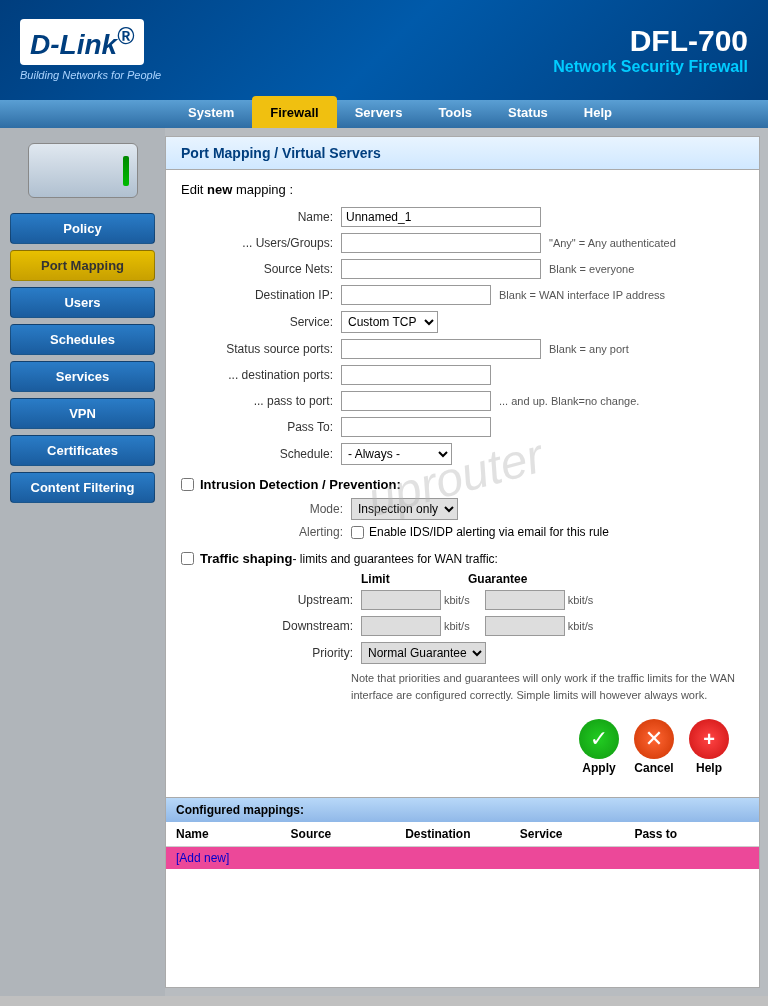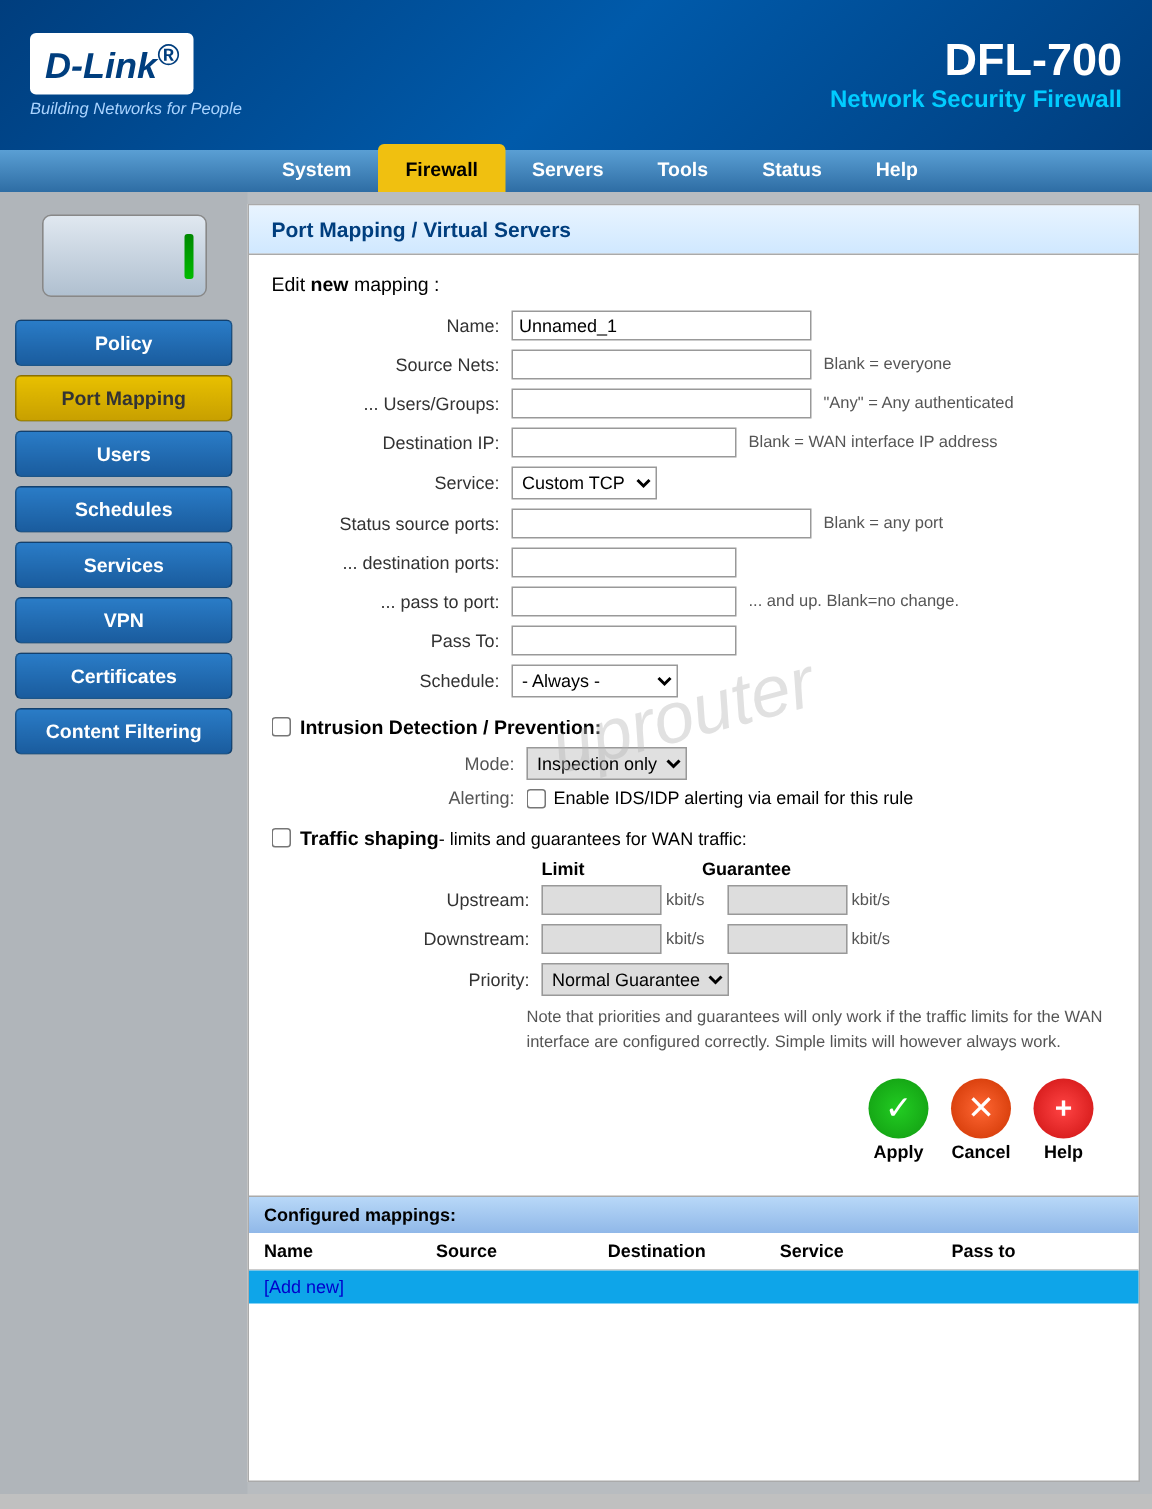--- a/index.html
+++ b/index.html
@@ -2,21 +2,21 @@
 <html><head>
   <meta charset="utf-8">
   <style>
     * { box-sizing: border-box; margin: 0; padding: 0; }
     body { font-family: Arial, sans-serif; font-size: 12px; background: #c0c0c0; width: 768px; min-height: 1006px; }
 
     
     .header { background: linear-gradient(135deg, #003e7e 0%, #005aaa 50%, #003e7e 100%); height: 100px; display: flex; align-items: center; padding: 0 20px; justify-content: space-between; }
     .dlink-logo { color: white; }
     .dlink-logo .logo-box { background: white; display: inline-block; padding: 4px 10px; border-radius: 4px; }
-    .dlink-logo .logo-box span { color: #003e7e; font-size: 24px; font-weight: 900; font-style: italic; text-align: right; }
+    .dlink-logo .logo-box span { color: #003e7e; font-size: 28px; font-weight: 900; font-style: italic; text-align: right; }
     .dlink-logo .tagline { color: #aad4ff; font-size: 11px; margin-top: 4px; font-style: italic; }
     .header-title { text-align: right; }
     .header-title .model { color: white; font-size: 30px; font-weight: bold; }
     .header-title .subtitle { color: #00ccff; font-size: 16px; font-weight: bold; }
 
     
     .nav-bar { background: linear-gradient(to bottom, #5a9fd4, #2e6da4); padding: 0 0 0 170px; display: flex; align-items: flex-end; height: 28px; }
     .nav-tab { padding: 6px 18px; font-size: 13px; font-weight: bold; color: white; cursor: pointer; border-radius: 4px 4px 0 0; text-decoration: none; display: flex; align-items: center; height: 32px; }
     .nav-tab.active { background: #f0c010; color: #000000; }
 
@@ -68,21 +68,21 @@
     .action-buttons { display: flex; gap: 15px; justify-content: flex-end; padding: 10px 15px; align-items: center; }
     .action-btn { display: flex; flex-direction: column; align-items: center; cursor: pointer; }
     .action-btn .btn-circle { width: 40px; height: 40px; border-radius: 50%; display: flex; align-items: center; justify-content: center; font-size: 22px; color: white; }
     .btn-apply { background: radial-gradient(circle, #22cc22, #119911); }
     .btn-cancel { background: radial-gradient(circle, #ff6633, #cc3300); }
     .btn-help { background: radial-gradient(circle, #ff4444, #cc1111); }
     .btn-label { font-size: 12px; font-weight: bold; margin-top: 2px; }
     .mappings-header { background: linear-gradient(to bottom, #b8d8f8, #90b8e8); padding: 5px 10px; font-size: 12px; font-weight: bold; border-top: 1px solid #aaa; }
     .mappings-table-header { display: flex; padding: 5px 10px; font-size: 12px; font-weight: bold; border-bottom: 1px solid #ccc; background: white; }
     .mappings-table-header div { flex: 1; }
-    .add-new { padding: 4px 10px; font-size: 12px; background: #0ea5e9; }
+    .add-new { padding: 4px 10px; font-size: 12px; background: #ec4899; }
     .add-new a { color: #0000cc; text-decoration: none; }
   </style>
 </head>
 <body>
 
 <div class="header">
   <div class="dlink-logo">
     <div class="logo-box">
       <span>D-Link<sup>®</sup></span>
     </div>
@@ -128,29 +128,29 @@
       <div class="edit-label">
         Edit <strong>new</strong> <span>mapping :</span>
       </div>
 
       <div class="form-row">
         <div class="form-label">Name:</div>
         <input class="form-input wide" type="text" value="Unnamed_1" style="">
       </div>
 
       <div class="form-row">
+        <div class="form-label">... Users/Groups:</div>
+        <input class="form-input wide" type="text" style="">
+        <span class="form-hint">"Any" = Any authenticated</span>
+      </div>
+
+      <div class="form-row">
         <div class="form-label">Source Nets:</div>
         <input class="form-input wide" type="text" style="">
         <span class="form-hint">Blank = everyone</span>
-      </div>
-
-      <div class="form-row">
-        <div class="form-label">... Users/Groups:</div>
-        <input class="form-input wide" type="text" style="">
-        <span class="form-hint">"Any" = Any authenticated</span>
       </div>
 
       <div class="form-row">
         <div class="form-label">Destination IP:</div>
         <input class="form-input medium" type="text" style="">
         <span class="form-hint">Blank = WAN interface IP address</span>
       </div>
 
       <div class="form-row">
         <div class="form-label">Service:</div>

